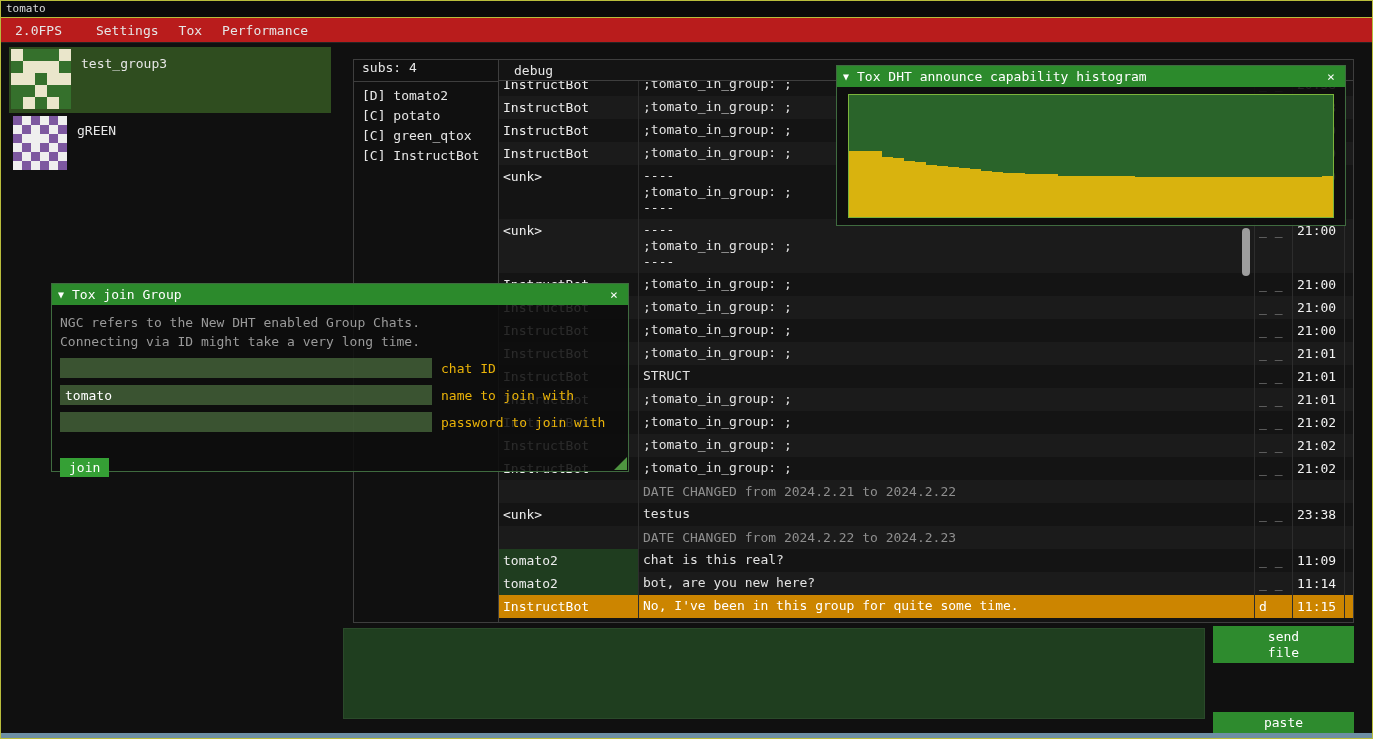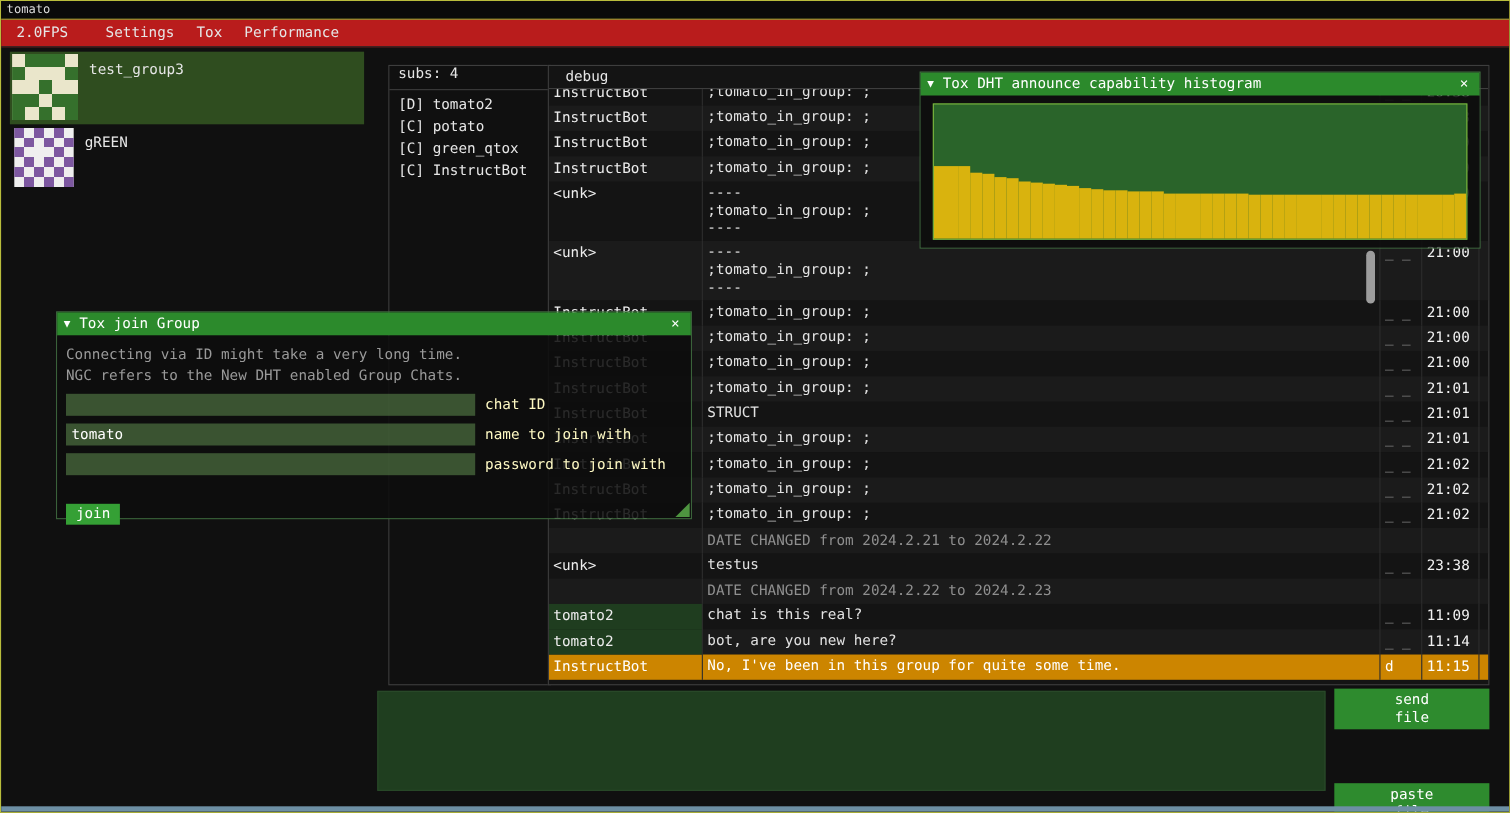--- a/index.html
+++ b/index.html
@@ -60,21 +60,21 @@
   .float-title{height:21px;background:#2c8a2c;display:flex;align-items:center;padding:0 6px;color:#fff;gap:8px;}
   .collapse{font-size:10px;}
   .ft-label{flex:1;white-space:pre;overflow:hidden;}
   .closex{width:16px;text-align:center;cursor:pointer;}
   .float-body{position:absolute;top:21px;left:0;right:0;bottom:0;background:rgba(13,13,13,0.87);}
   .join-body{padding:8px 8px 0 8px;}
   .hist-body{background:rgba(13,13,13,0.9);}
   .hint{color:#9a9a9a;line-height:19px;white-space:pre;}
   .field-row{display:flex;align-items:center;gap:9px;margin-top:7px;}
   .ginput{width:372px;height:20px;background:rgba(96,142,80,0.55);border:none;color:#fff;font-family:inherit;font-size:13px;padding:0 5px;outline:none;}
-  .flabel{color:#fef9c3;white-space:pre;}
+  .flabel{color:#eab308;white-space:pre;}
   .gbtn{display:inline-block;margin-top:26px;background:#35a035;color:#fff;padding:2px 9px;cursor:pointer;}
   .grip{position:absolute;right:1px;bottom:1px;width:0;height:0;border-left:13px solid transparent;border-bottom:13px solid #4e9440;}
 
   .plot{position:absolute;left:11px;top:7px;width:486px;height:124px;background:#2a642a;border:1px solid #7bb43c;
         display:flex;align-items:flex-end;overflow:hidden;}
   .bar{flex:1 0 auto;background:#d9b30e;}
 
   .bottom-band{position:absolute;left:0;right:0;bottom:0;height:5px;background:#6d8fa4;z-index:50;}
 </style>
 </head>
@@ -286,22 +286,22 @@
   <div class="btn paste">paste
 file</div>
 
   <div class="float join">
     <div class="float-title">
       <span class="collapse">▼</span>
       <span class="ft-label">Tox join Group</span>
       <span class="closex">×</span>
     </div>
     <div class="float-body join-body">
+      <div class="hint">NGC refers to the New DHT enabled Group Chats.</div>
       <div class="hint">Connecting via ID might take a very long time.</div>
-      <div class="hint">NGC refers to the New DHT enabled Group Chats.</div>
       <div class="field-row">
         <input class="ginput" value="" style="">
         <span class="flabel">chat ID</span>
       </div>
       <div class="field-row">
         <input class="ginput" value="tomato" style="">
         <span class="flabel">name to join with</span>
       </div>
       <div class="field-row">
         <input class="ginput" value="" style="">

